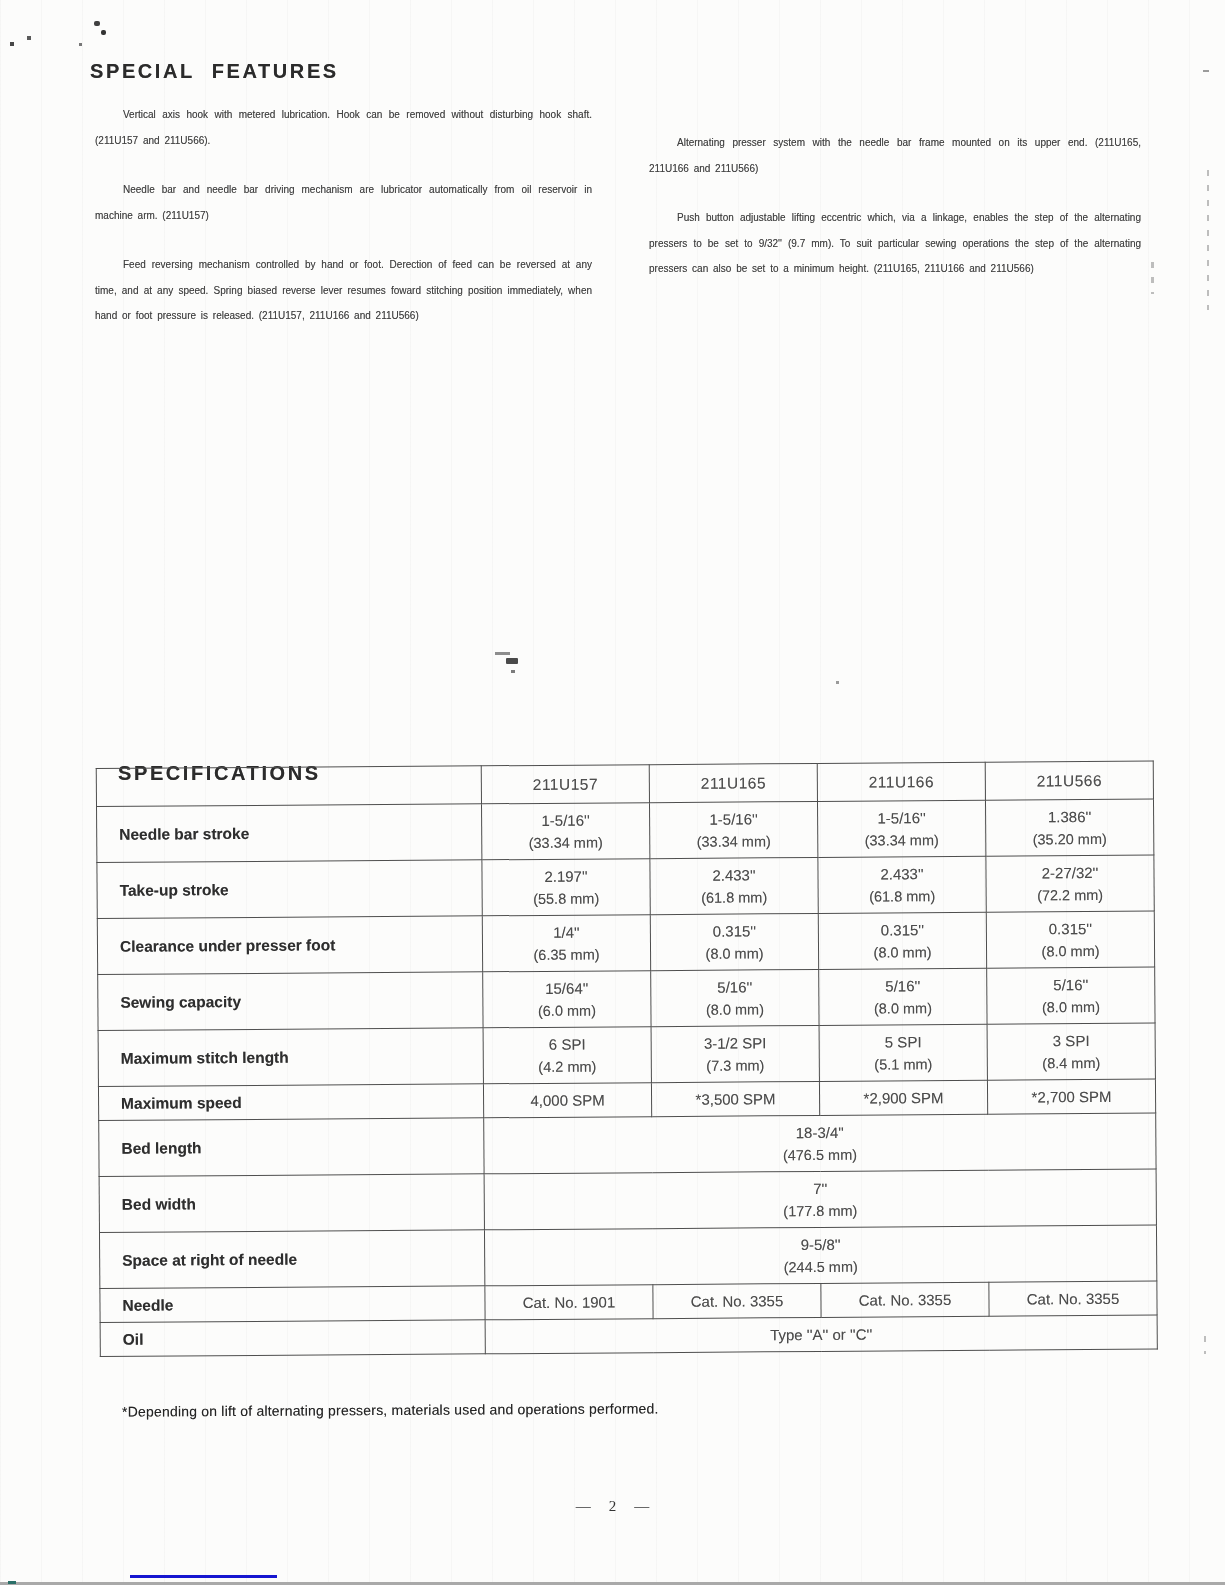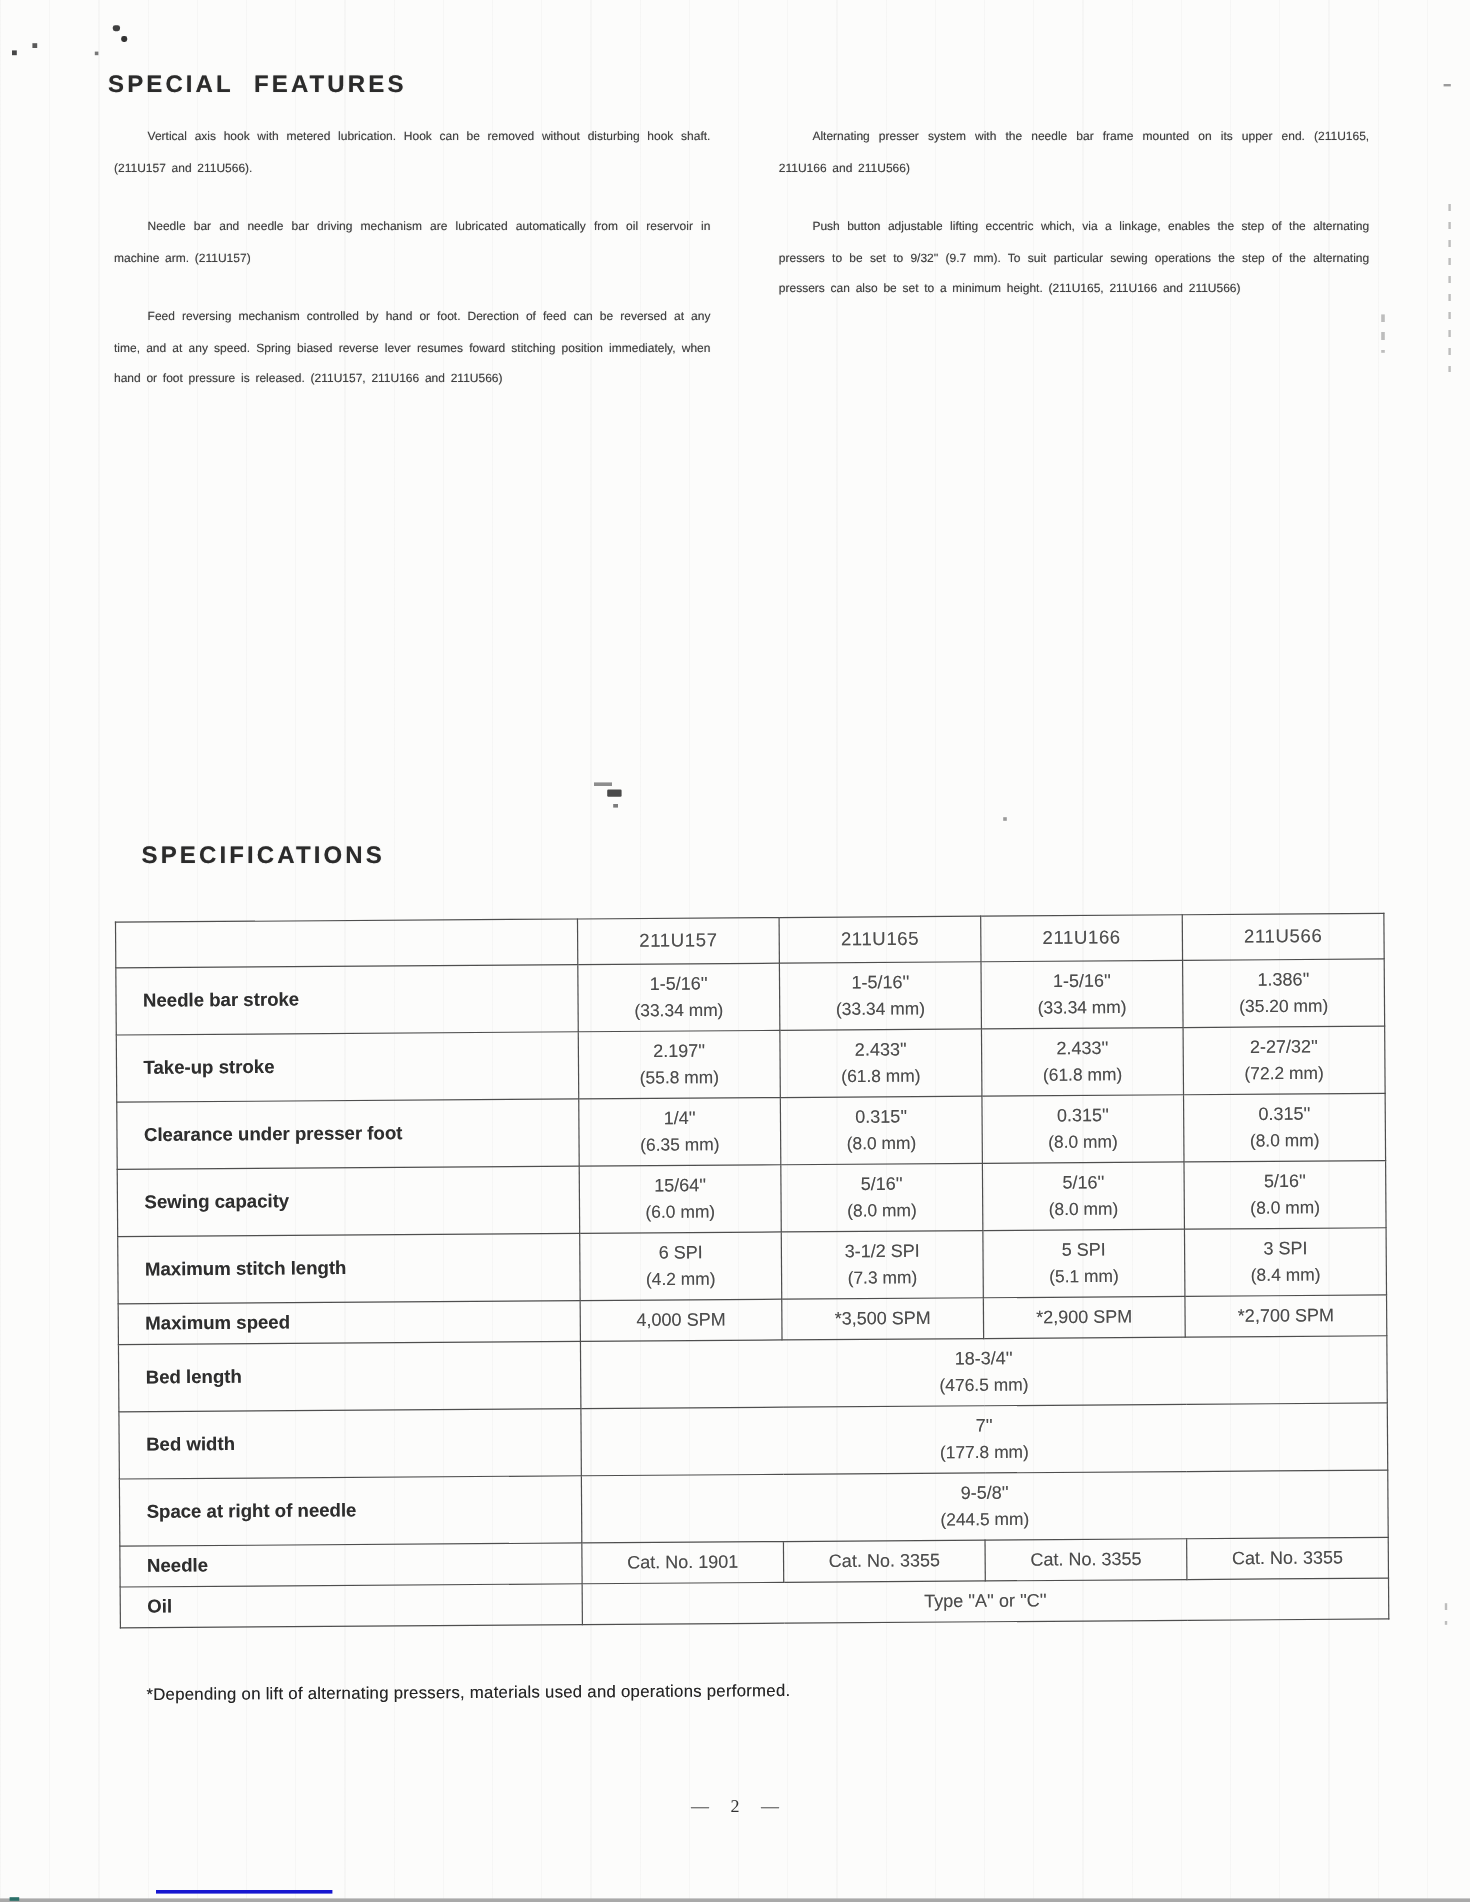--- a/index.html
+++ b/index.html
@@ -13,27 +13,27 @@
     font-family:"Liberation Sans", sans-serif;
     color:#3d3d3d;
   }
   .heading{
     position:absolute;
     font-size:20px;font-weight:700;color:#2b2b2b;
     letter-spacing:2.6px;word-spacing:9px;
     text-shadow:0 0 0.6px rgba(40,40,40,0.55);
   }
   #sf-heading{left:90px;top:60px;}
-  #spec-heading{left:118px;top:702px;}
+  #spec-heading{left:118px;top:762px;}
   .columns{
     position:absolute;left:95px;top:102px;width:1046px;
     display:flex;gap:57px;
   }
   .col{width:497px;}
-  .col.right{width:492px;}
+  .col.right{width:492px;margin-top:28px;}
   .col p{
     margin:0 0 24px 0;
     font-size:10px;line-height:25.5px;
     text-align:justify;text-indent:28px;
     word-spacing:2px;color:#404040;
     text-shadow:0 0 0.6px rgba(70,70,70,0.5);
   }
   .table-wrap{
     position:absolute;left:98px;top:768px;width:1057px;
     transform:rotate(-0.4deg);transform-origin:0 55%;
@@ -87,21 +87,21 @@
   <div class="artifact" style="left:27px;top:36px;width:4px;height:4px;background:#5a5a5a;"></div>
   <div class="artifact" style="left:94px;top:21px;width:6px;height:5px;background:#404040;border-radius:2px;"></div>
   <div class="artifact" style="left:101px;top:30px;width:5px;height:5px;background:#333;border-radius:2px;"></div>
   <div class="artifact" style="left:79px;top:43px;width:3px;height:3px;background:#777;"></div>
 
   <h1 class="heading" id="sf-heading" style="margin:0;">SPECIAL FEATURES</h1>
 
   <div class="columns">
     <div class="col left">
       <p>Vertical axis hook with metered lubrication. Hook can be removed without disturbing hook shaft. (211U157 and 211U566).</p>
-      <p>Needle bar and needle bar driving mechanism are lubricated automatically from oil reservoir in machine arm. (211U157)</p>
+      <p>Needle bar and needle bar driving mechanism are lubricator automatically from oil reservoir in machine arm. (211U157)</p>
       <p>Feed reversing mechanism controlled by hand or foot. Derection of feed can be reversed at any time, and at any speed. Spring biased reverse lever resumes foward stitching position immediately, when hand or foot pressure is released. (211U157, 211U166 and 211U566)</p>
     </div>
     <div class="col right">
       <p>Alternating presser system with the needle bar frame mounted on its upper end. (211U165, 211U166 and 211U566)</p>
       <p>Push button adjustable lifting eccentric which, via a linkage, enables the step of the alternating pressers to be set to 9/32'' (9.7 mm). To suit particular sewing operations the step of the alternating pressers can also be set to a minimum height. (211U165, 211U166 and 211U566)</p>
     </div>
   </div>
 
   <div class="artifact" style="left:495px;top:652px;width:15px;height:3px;background:#8d8d8d;"></div>
   <div class="artifact" style="left:506px;top:658px;width:12px;height:6px;background:#4a4a4a;border-radius:1px;"></div>

